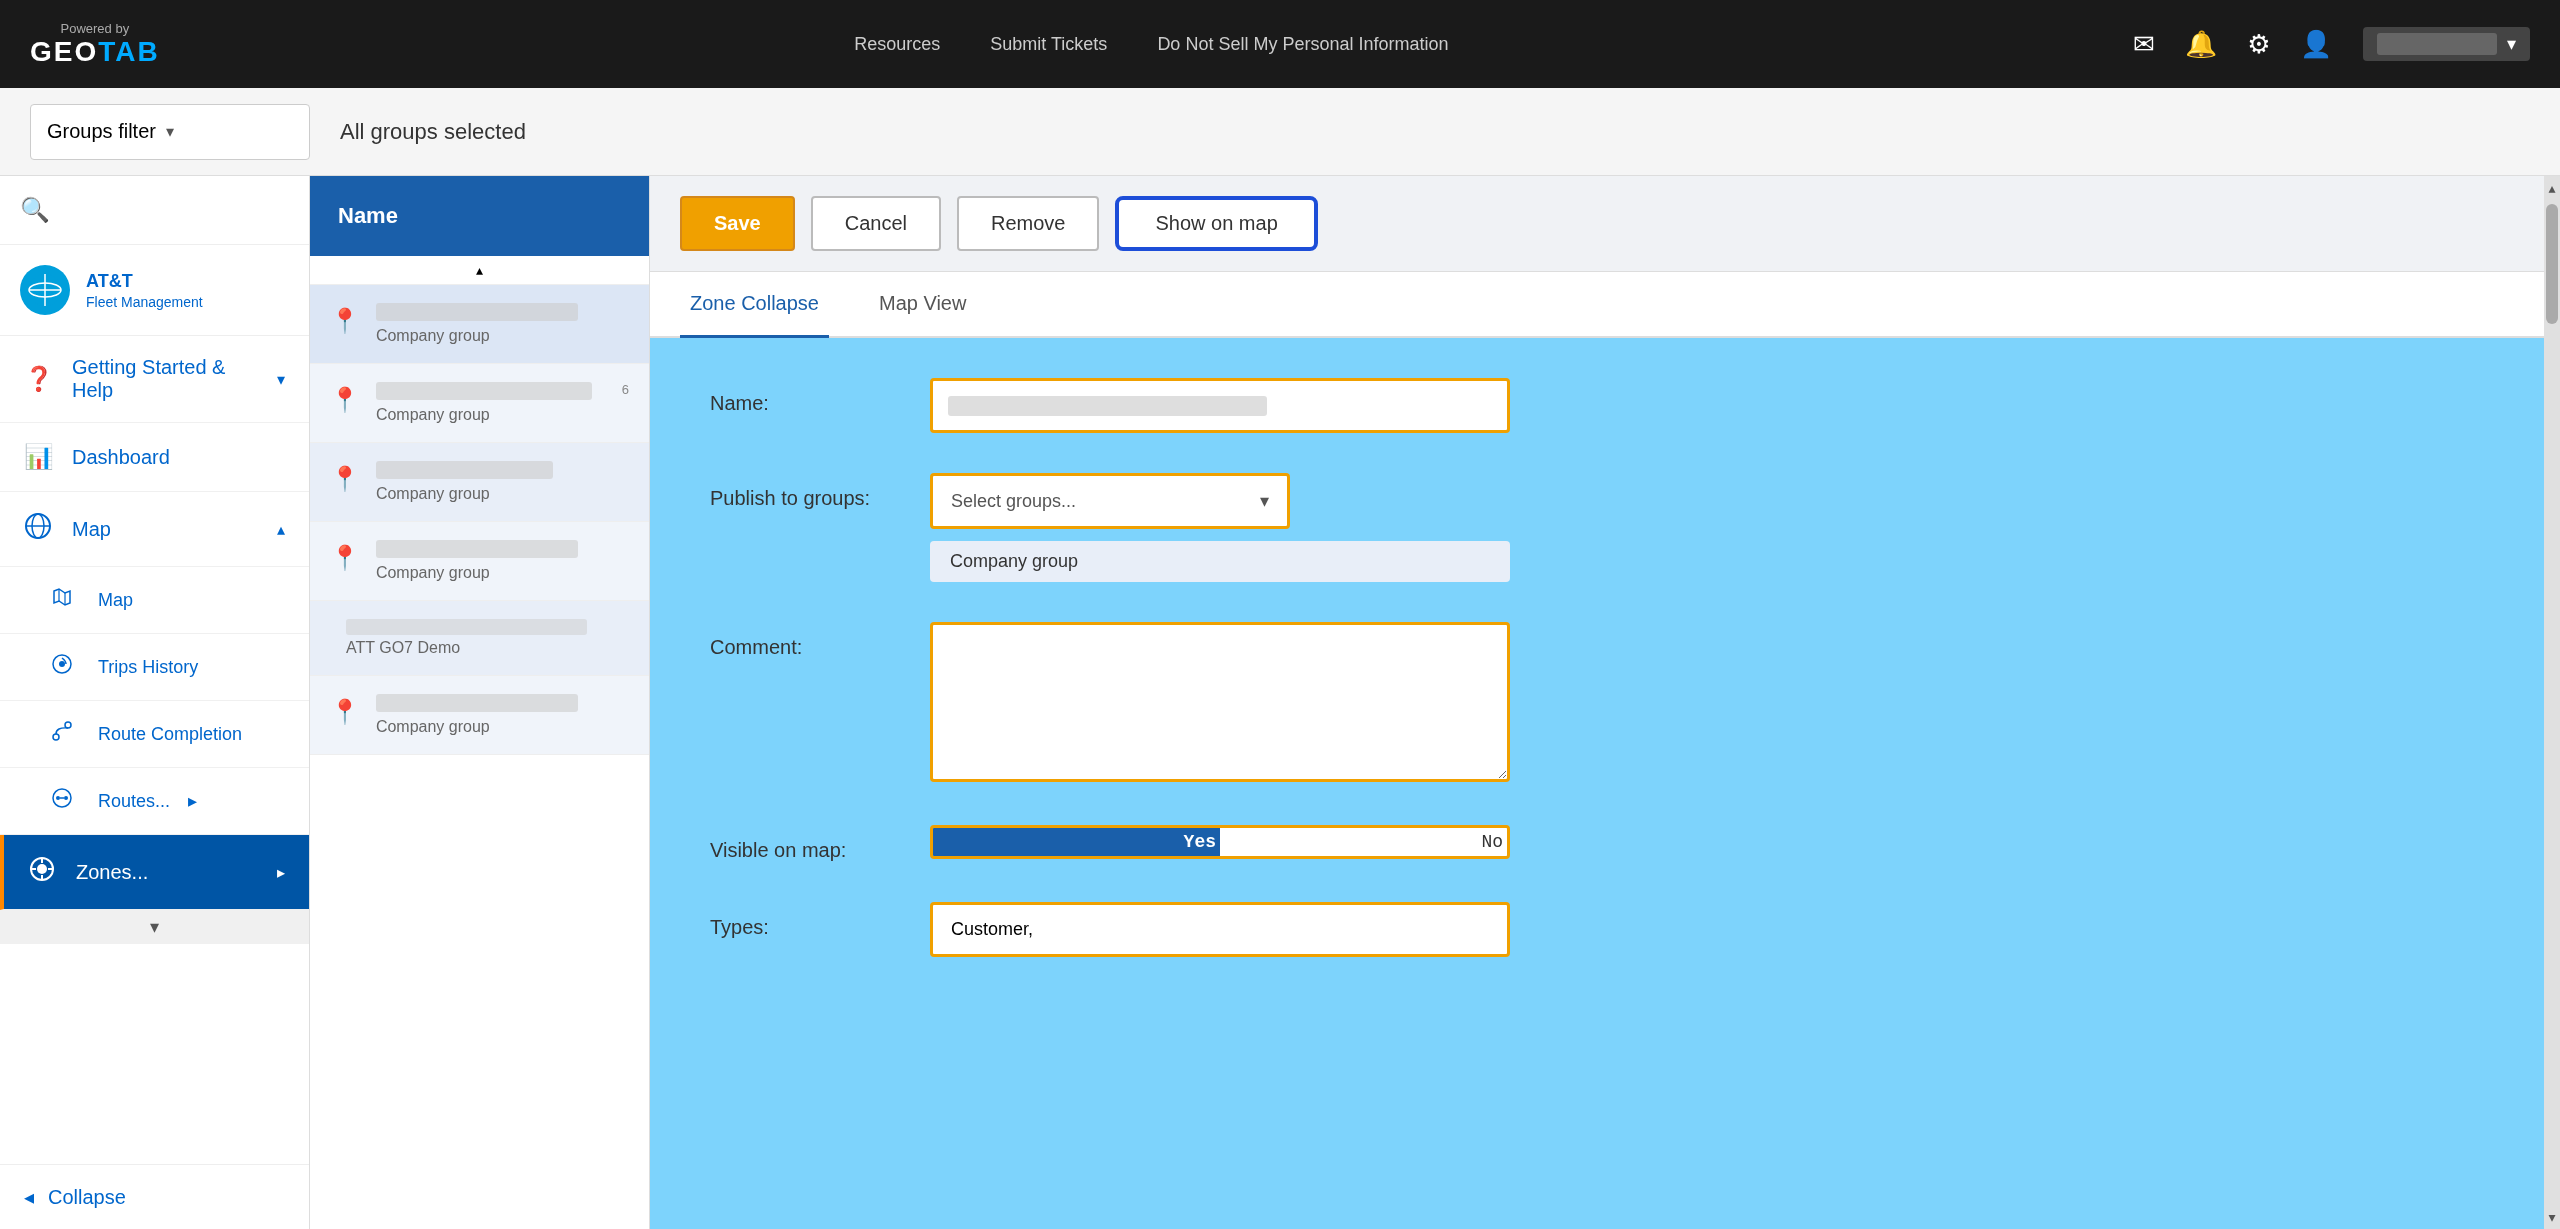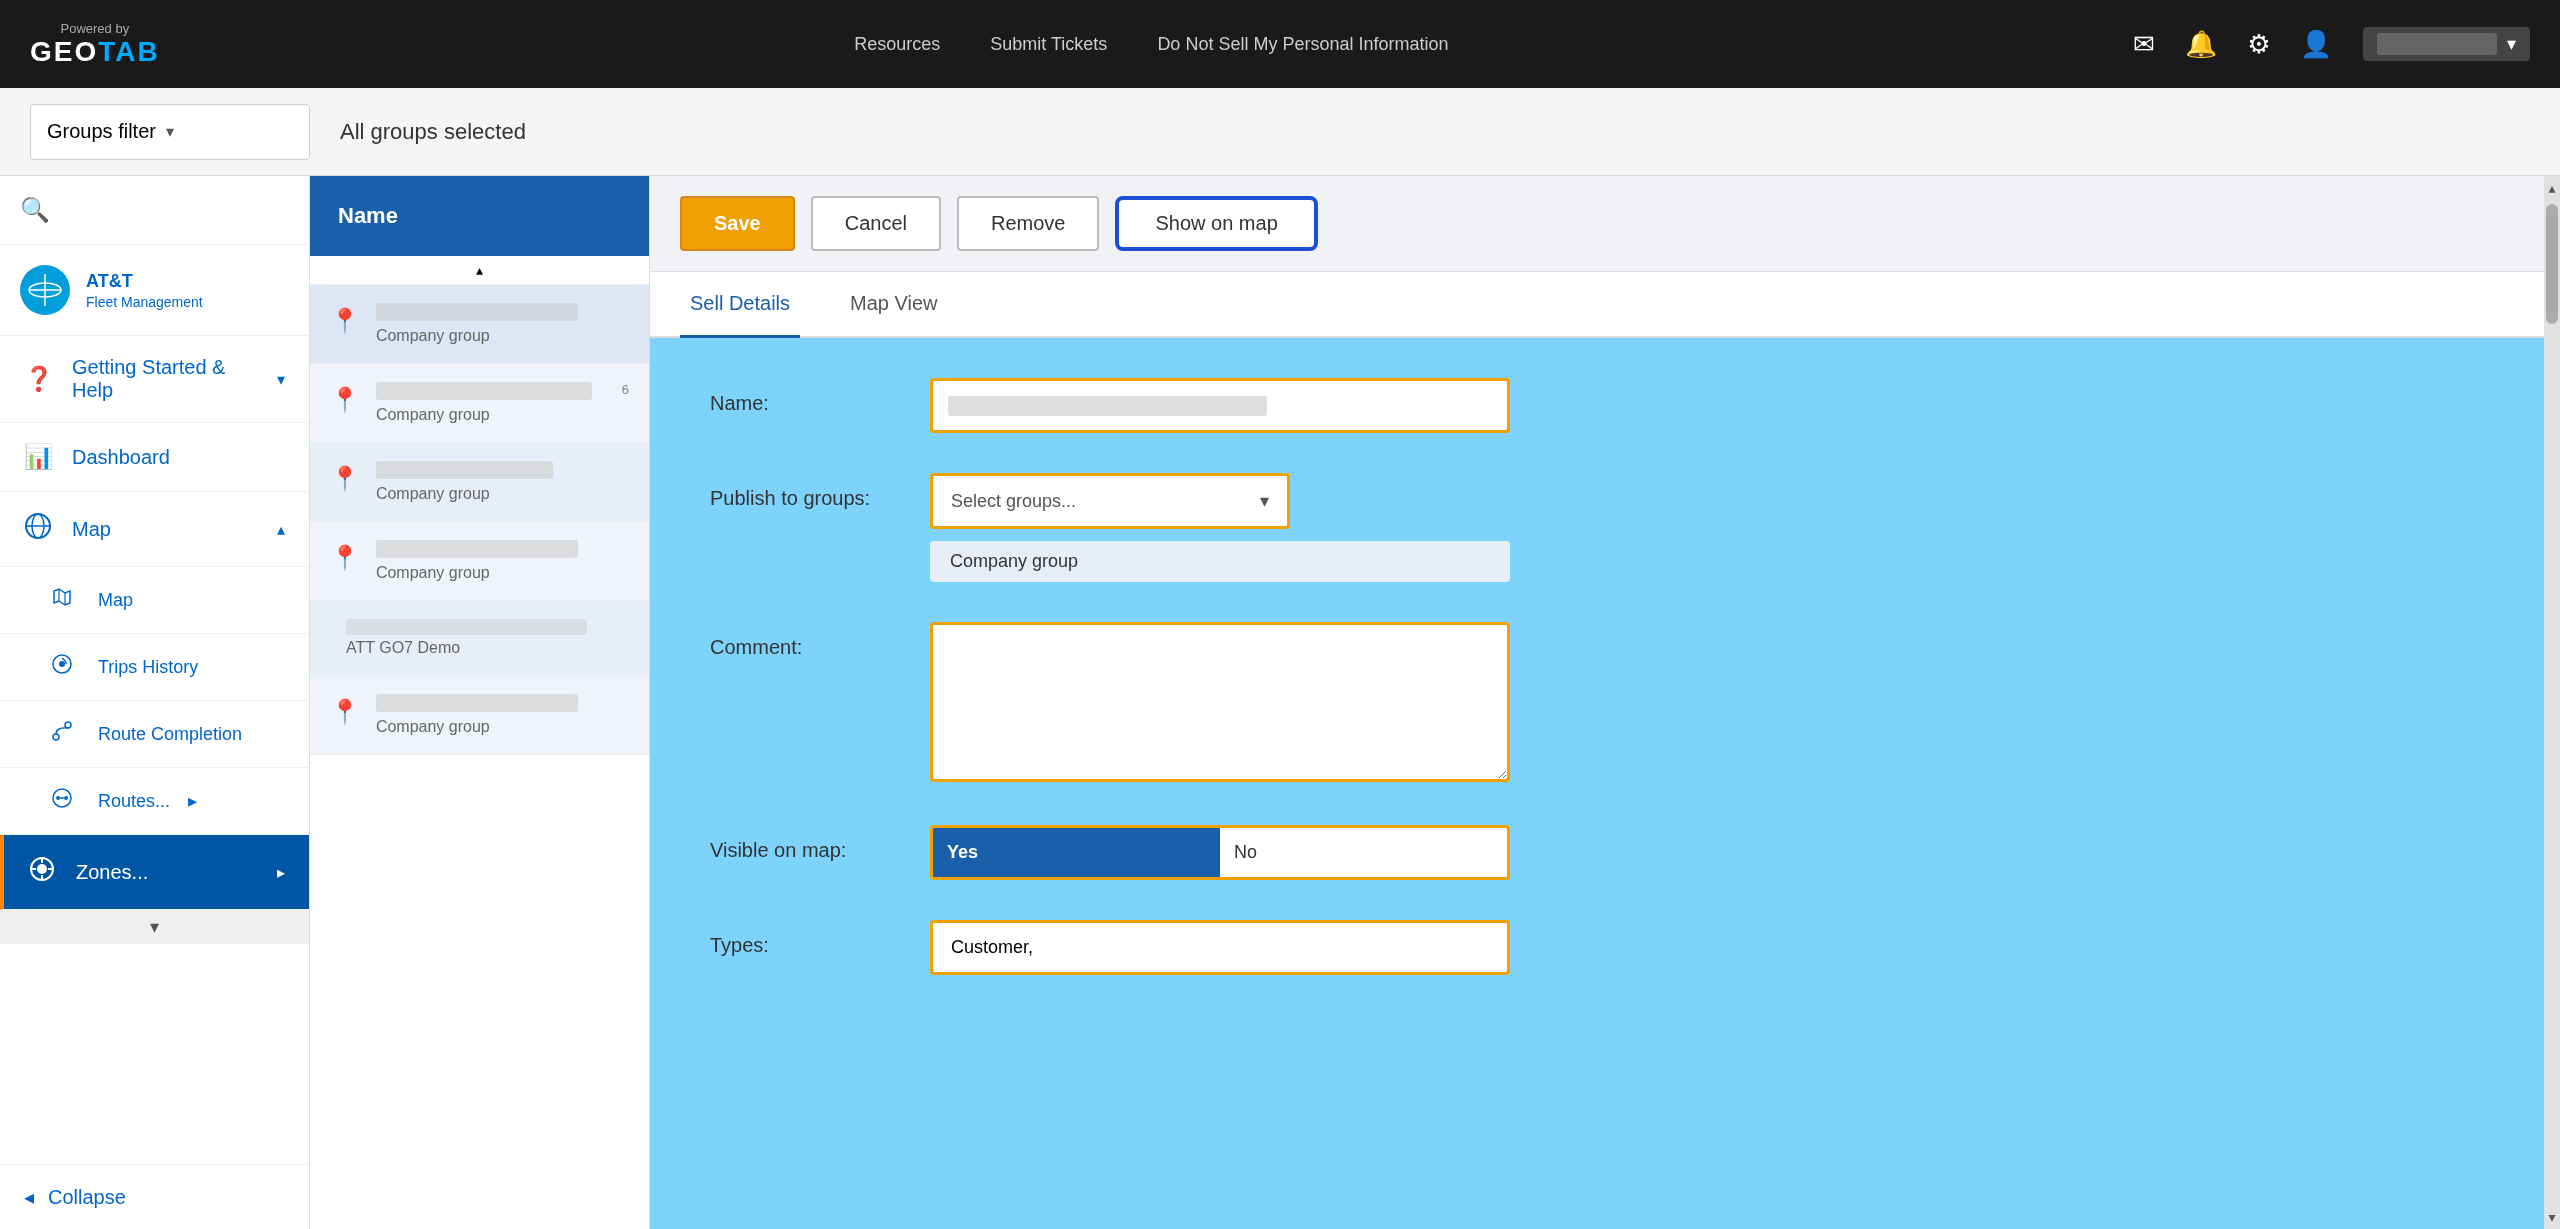--- a/index.html
+++ b/index.html
@@ -419,27 +419,28 @@
     }
     .toggle-container {
       display: flex;
       max-width: 580px;
       border: 3px solid #f0a000;
       border-radius: 4px;
       overflow: hidden;
     }
     .toggle-btn {
       flex: 1;
-      padding: 14px;
-      font-size: 18px;
-      text-align: left;
+      padding: 4px;
+      font-size: 18px;
+      text-align: right;
       cursor: pointer;
       background: white;
       color: #333;
       border: none;
+      font-family: Liberation Mono, monospace;
     }
     .toggle-btn.active {
       background: #1a5faa;
       color: white;
       font-weight: bold;
     }
     .input-types {
       width: 100%;
       max-width: 580px;
       border: 3px solid #f0a000;
@@ -686,21 +687,21 @@
   <div class="zone-details-panel">
 
     <div class="zone-details-toolbar">
       <button class="btn-save">Save</button>
       <button class="btn-cancel">Cancel</button>
       <button class="btn-remove">Remove</button>
       <button class="btn-show-map">Show on map</button>
     </div>
 
     <div class="zone-details-tabs">
-      <div class="tab active">Sell Details</div>
+      <div class="tab active">Zone Collapse</div>
       <div class="tab">Map View</div>
     </div>
 
     <div class="zone-details-content">
 
       <div class="form-row">
         <div class="form-label">Name:</div>
         <div class="form-field">
           <div style="position:relative;max-width:580px;">
             <input class="input-name" type="text" value="" style="display: block;">

